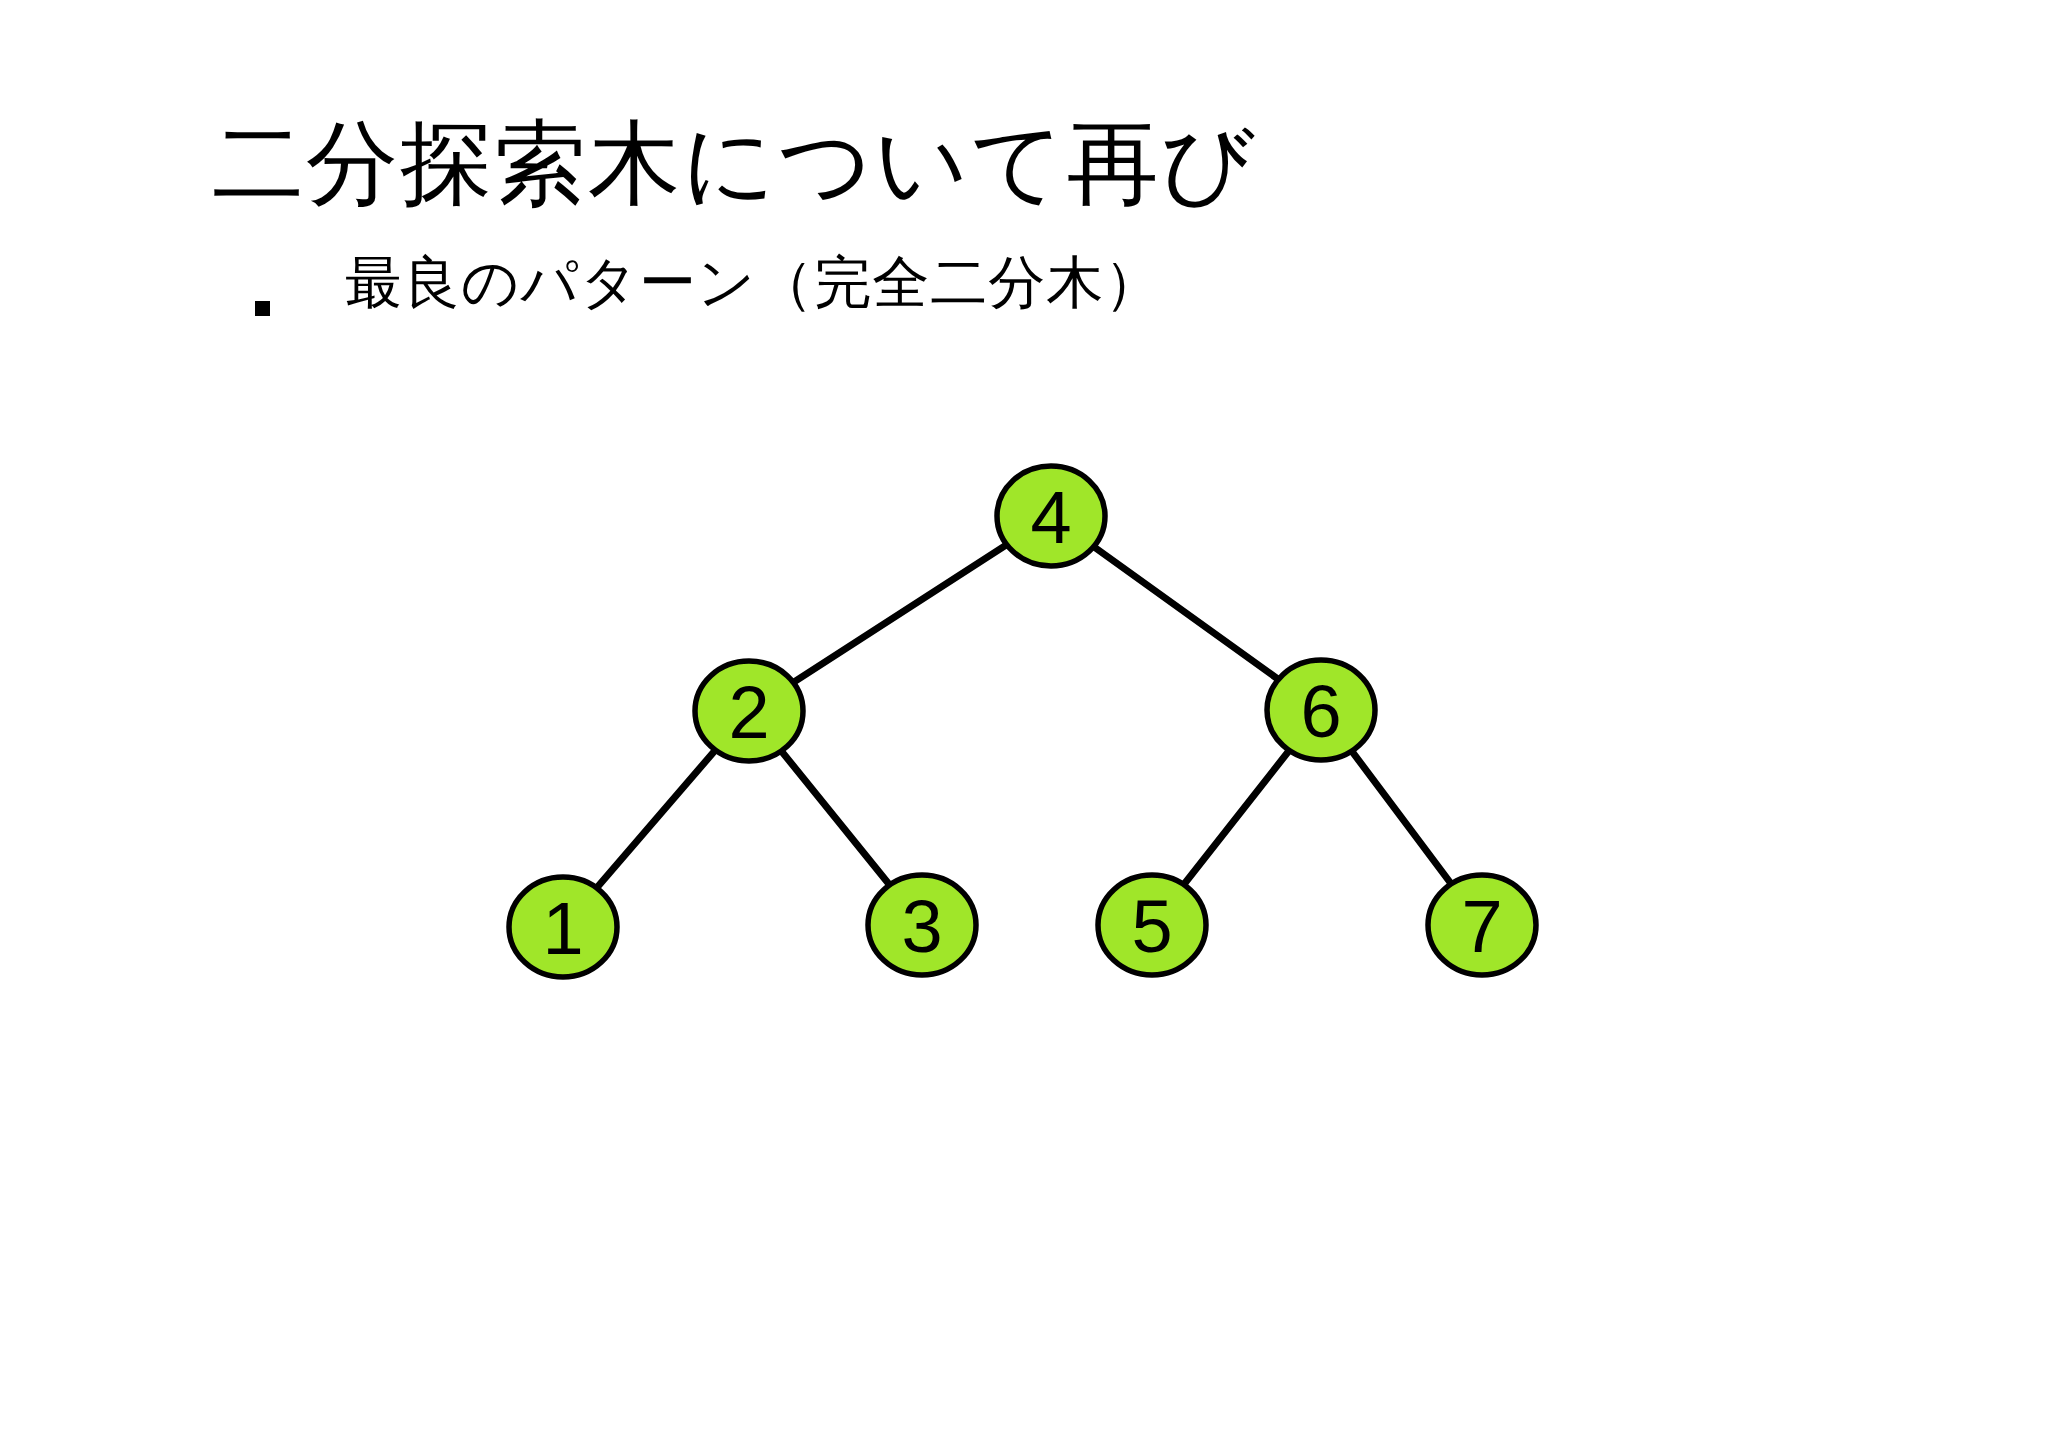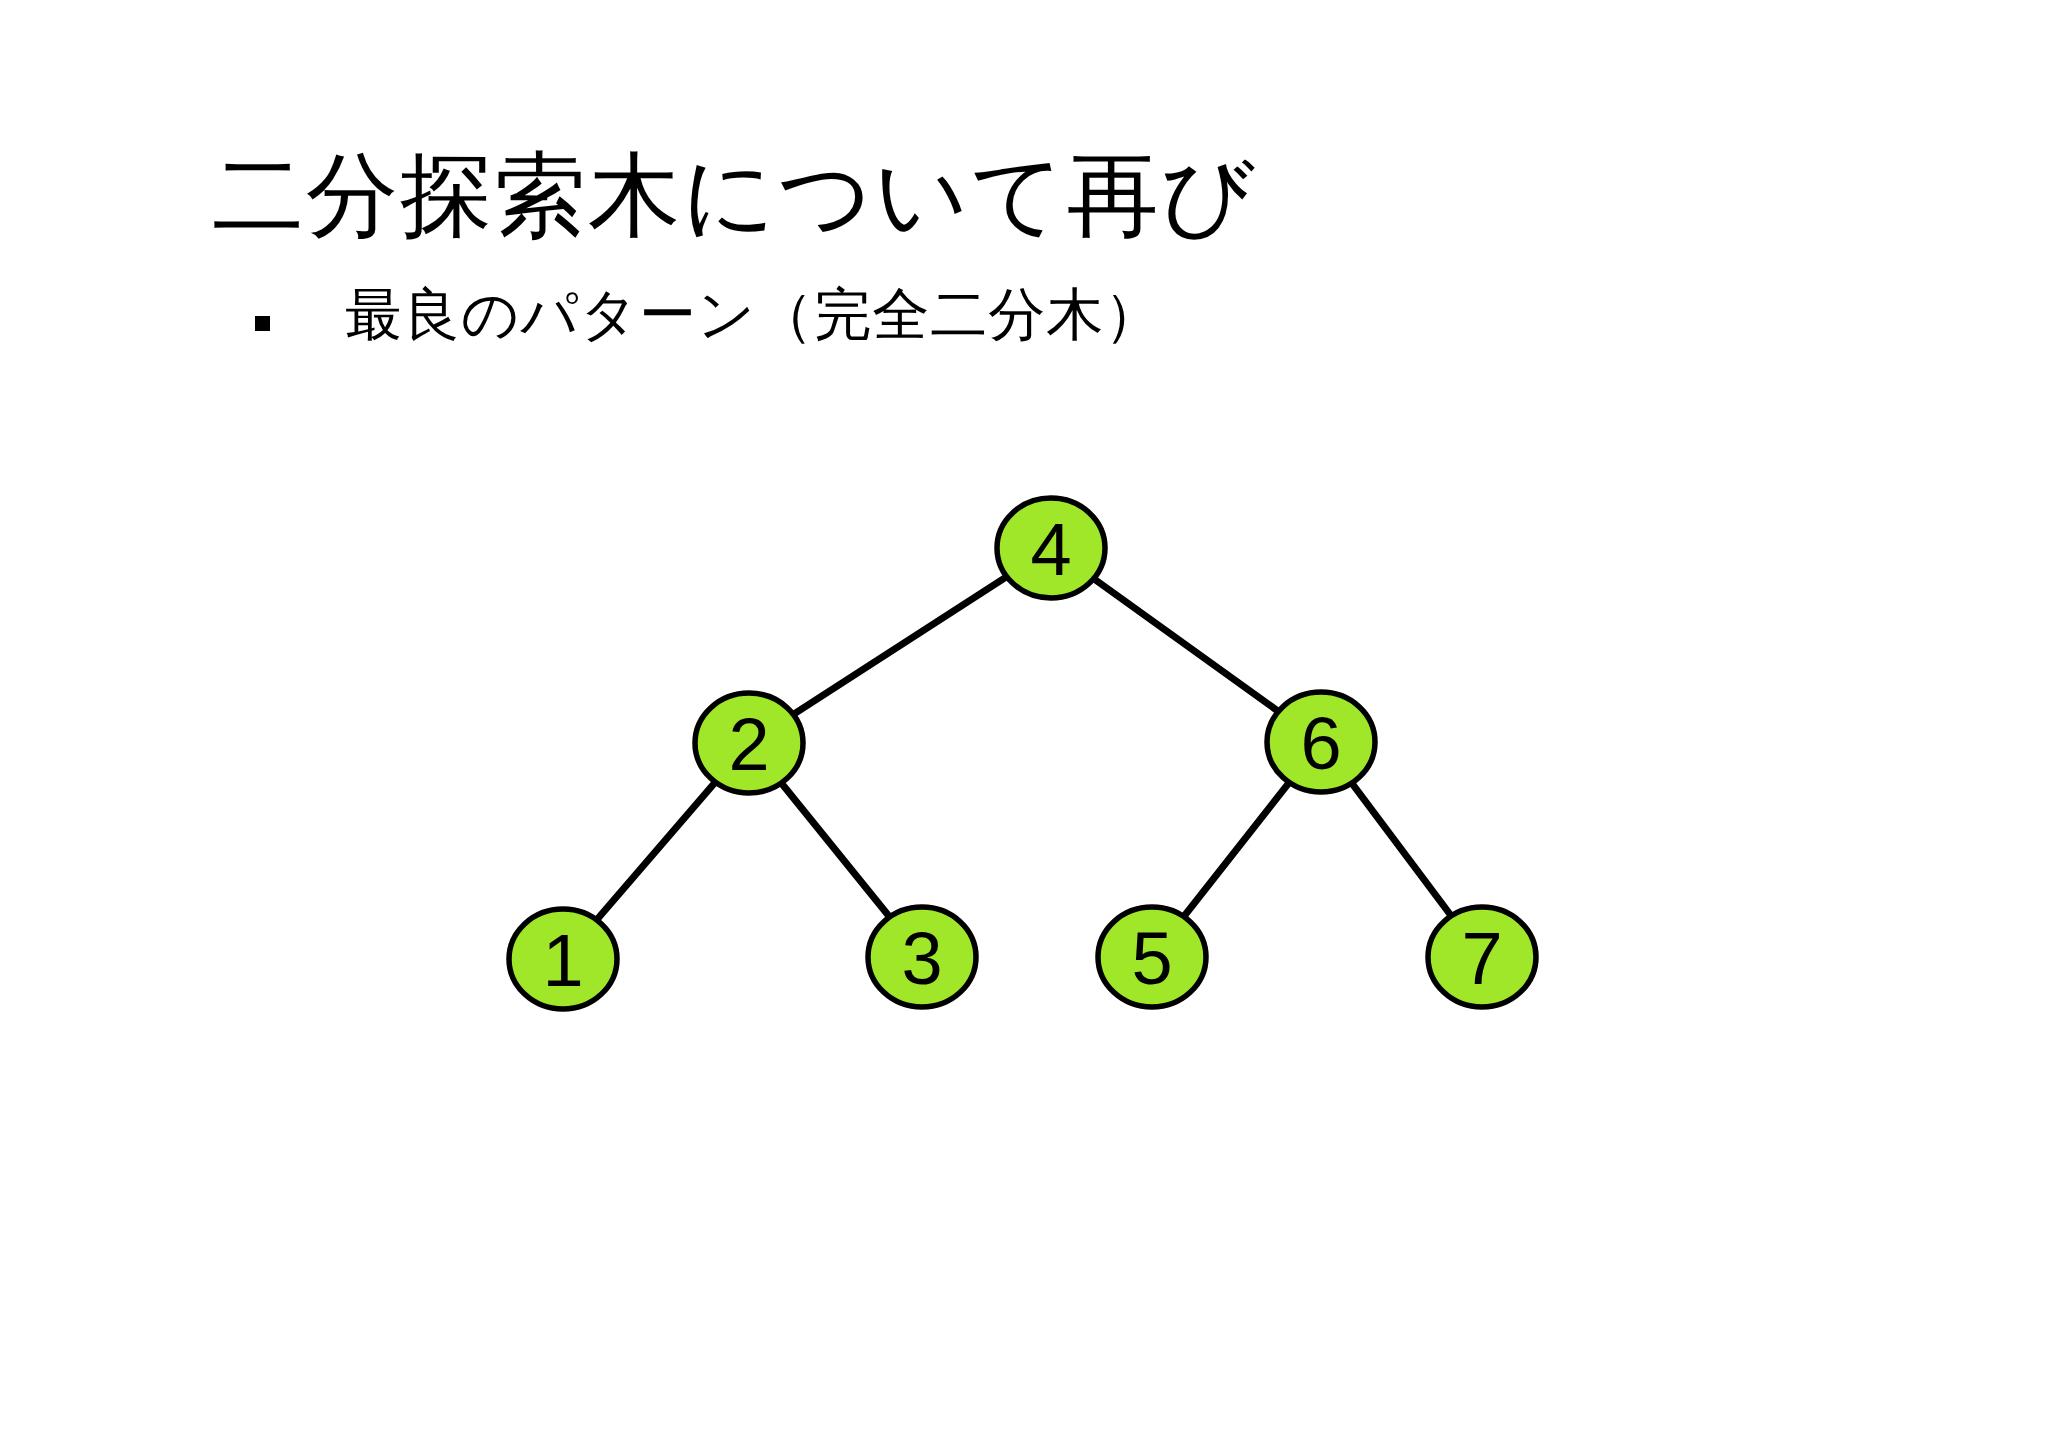--- a/index.html
+++ b/index.html
@@ -9,40 +9,39 @@
     height: 1448px;
     background: #FFFFFF;
     font-family: "Liberation Sans", "DejaVu Sans", sans-serif;
     overflow: hidden;
   }
   .slide {
     position: relative;
     width: 2048px;
     height: 1328px;
     background: #FFFFFF;
-    margin-top: 32px;
   }
   .title {
     position: absolute;
     left: 212px;
     top: 108px;
     margin: 0;
     font-size: 92px;
     font-weight: 500;
     letter-spacing: 2px;
     color: #000000;
     line-height: 1.2;
     white-space: nowrap;
   }
   .bullet-row {
     position: absolute;
     left: 255px;
     top: 250px;
     display: flex;
-    align-items: center;
+    align-items: flex-end;
     color: #000000;
   }
   .bullet-marker {
     display: block;
     width: 15px;
     height: 15px;
     background: #000000;
     margin-top: 17px;
     margin-right: 75px;
     flex: 0 0 auto;

